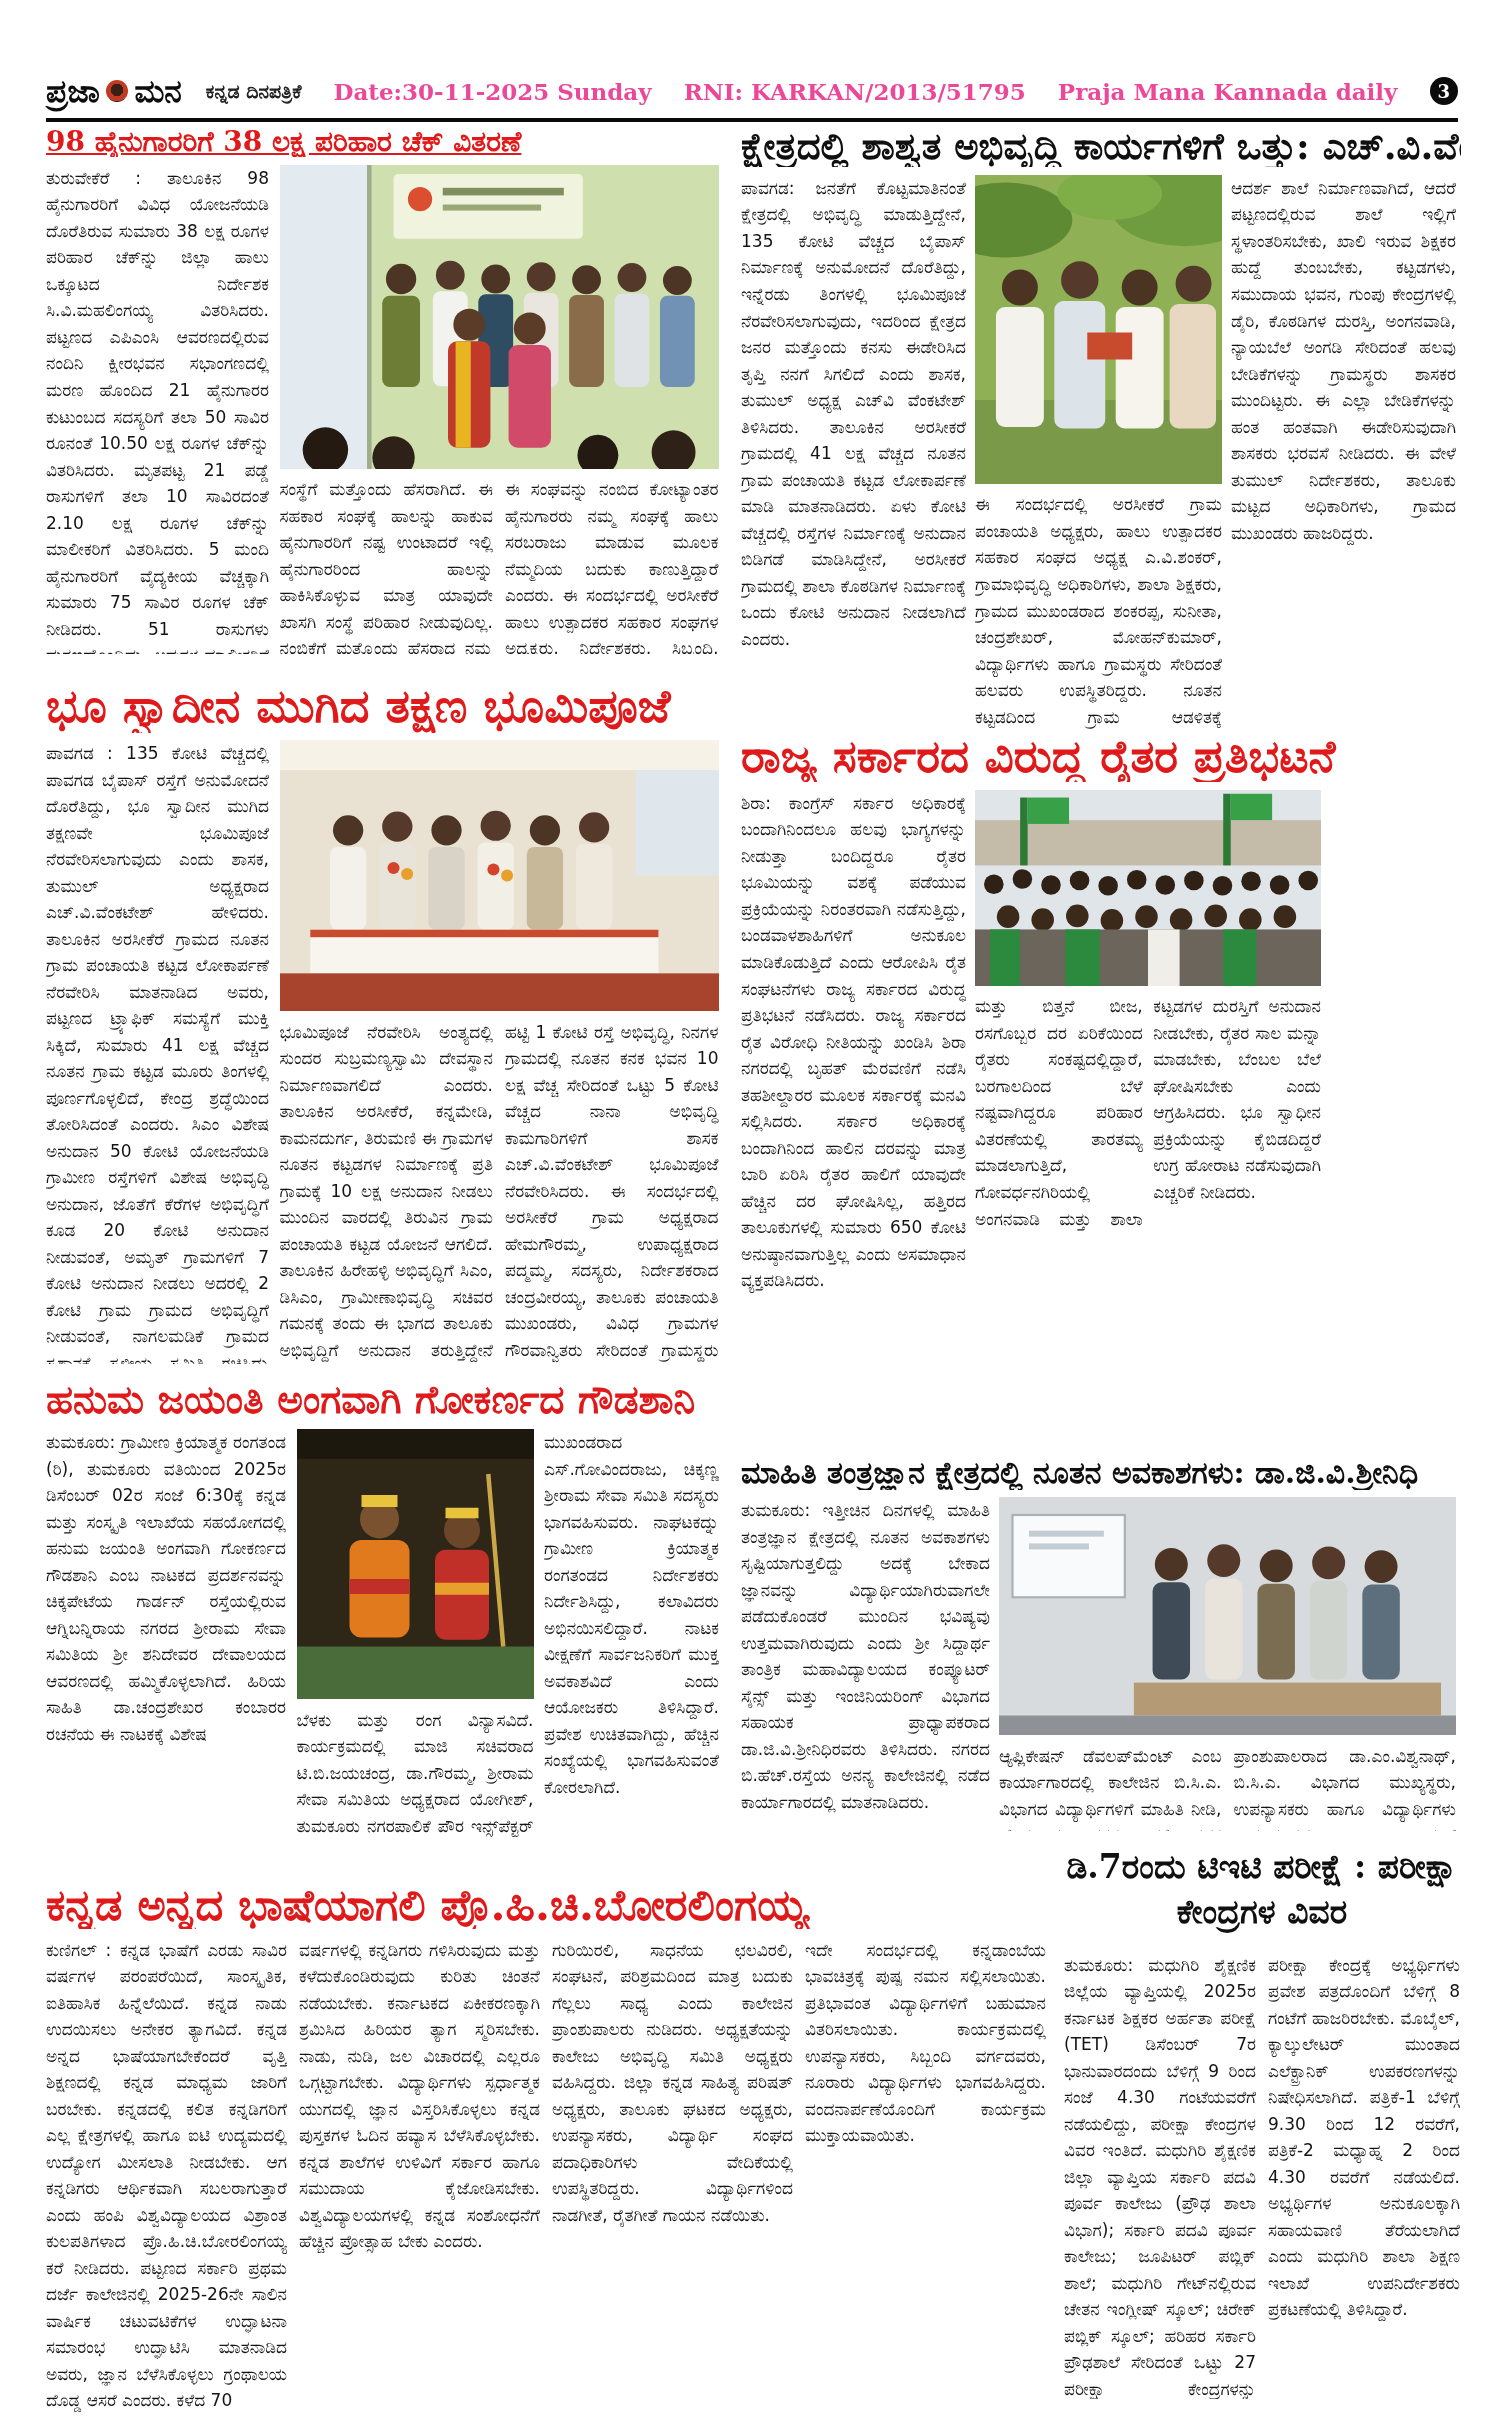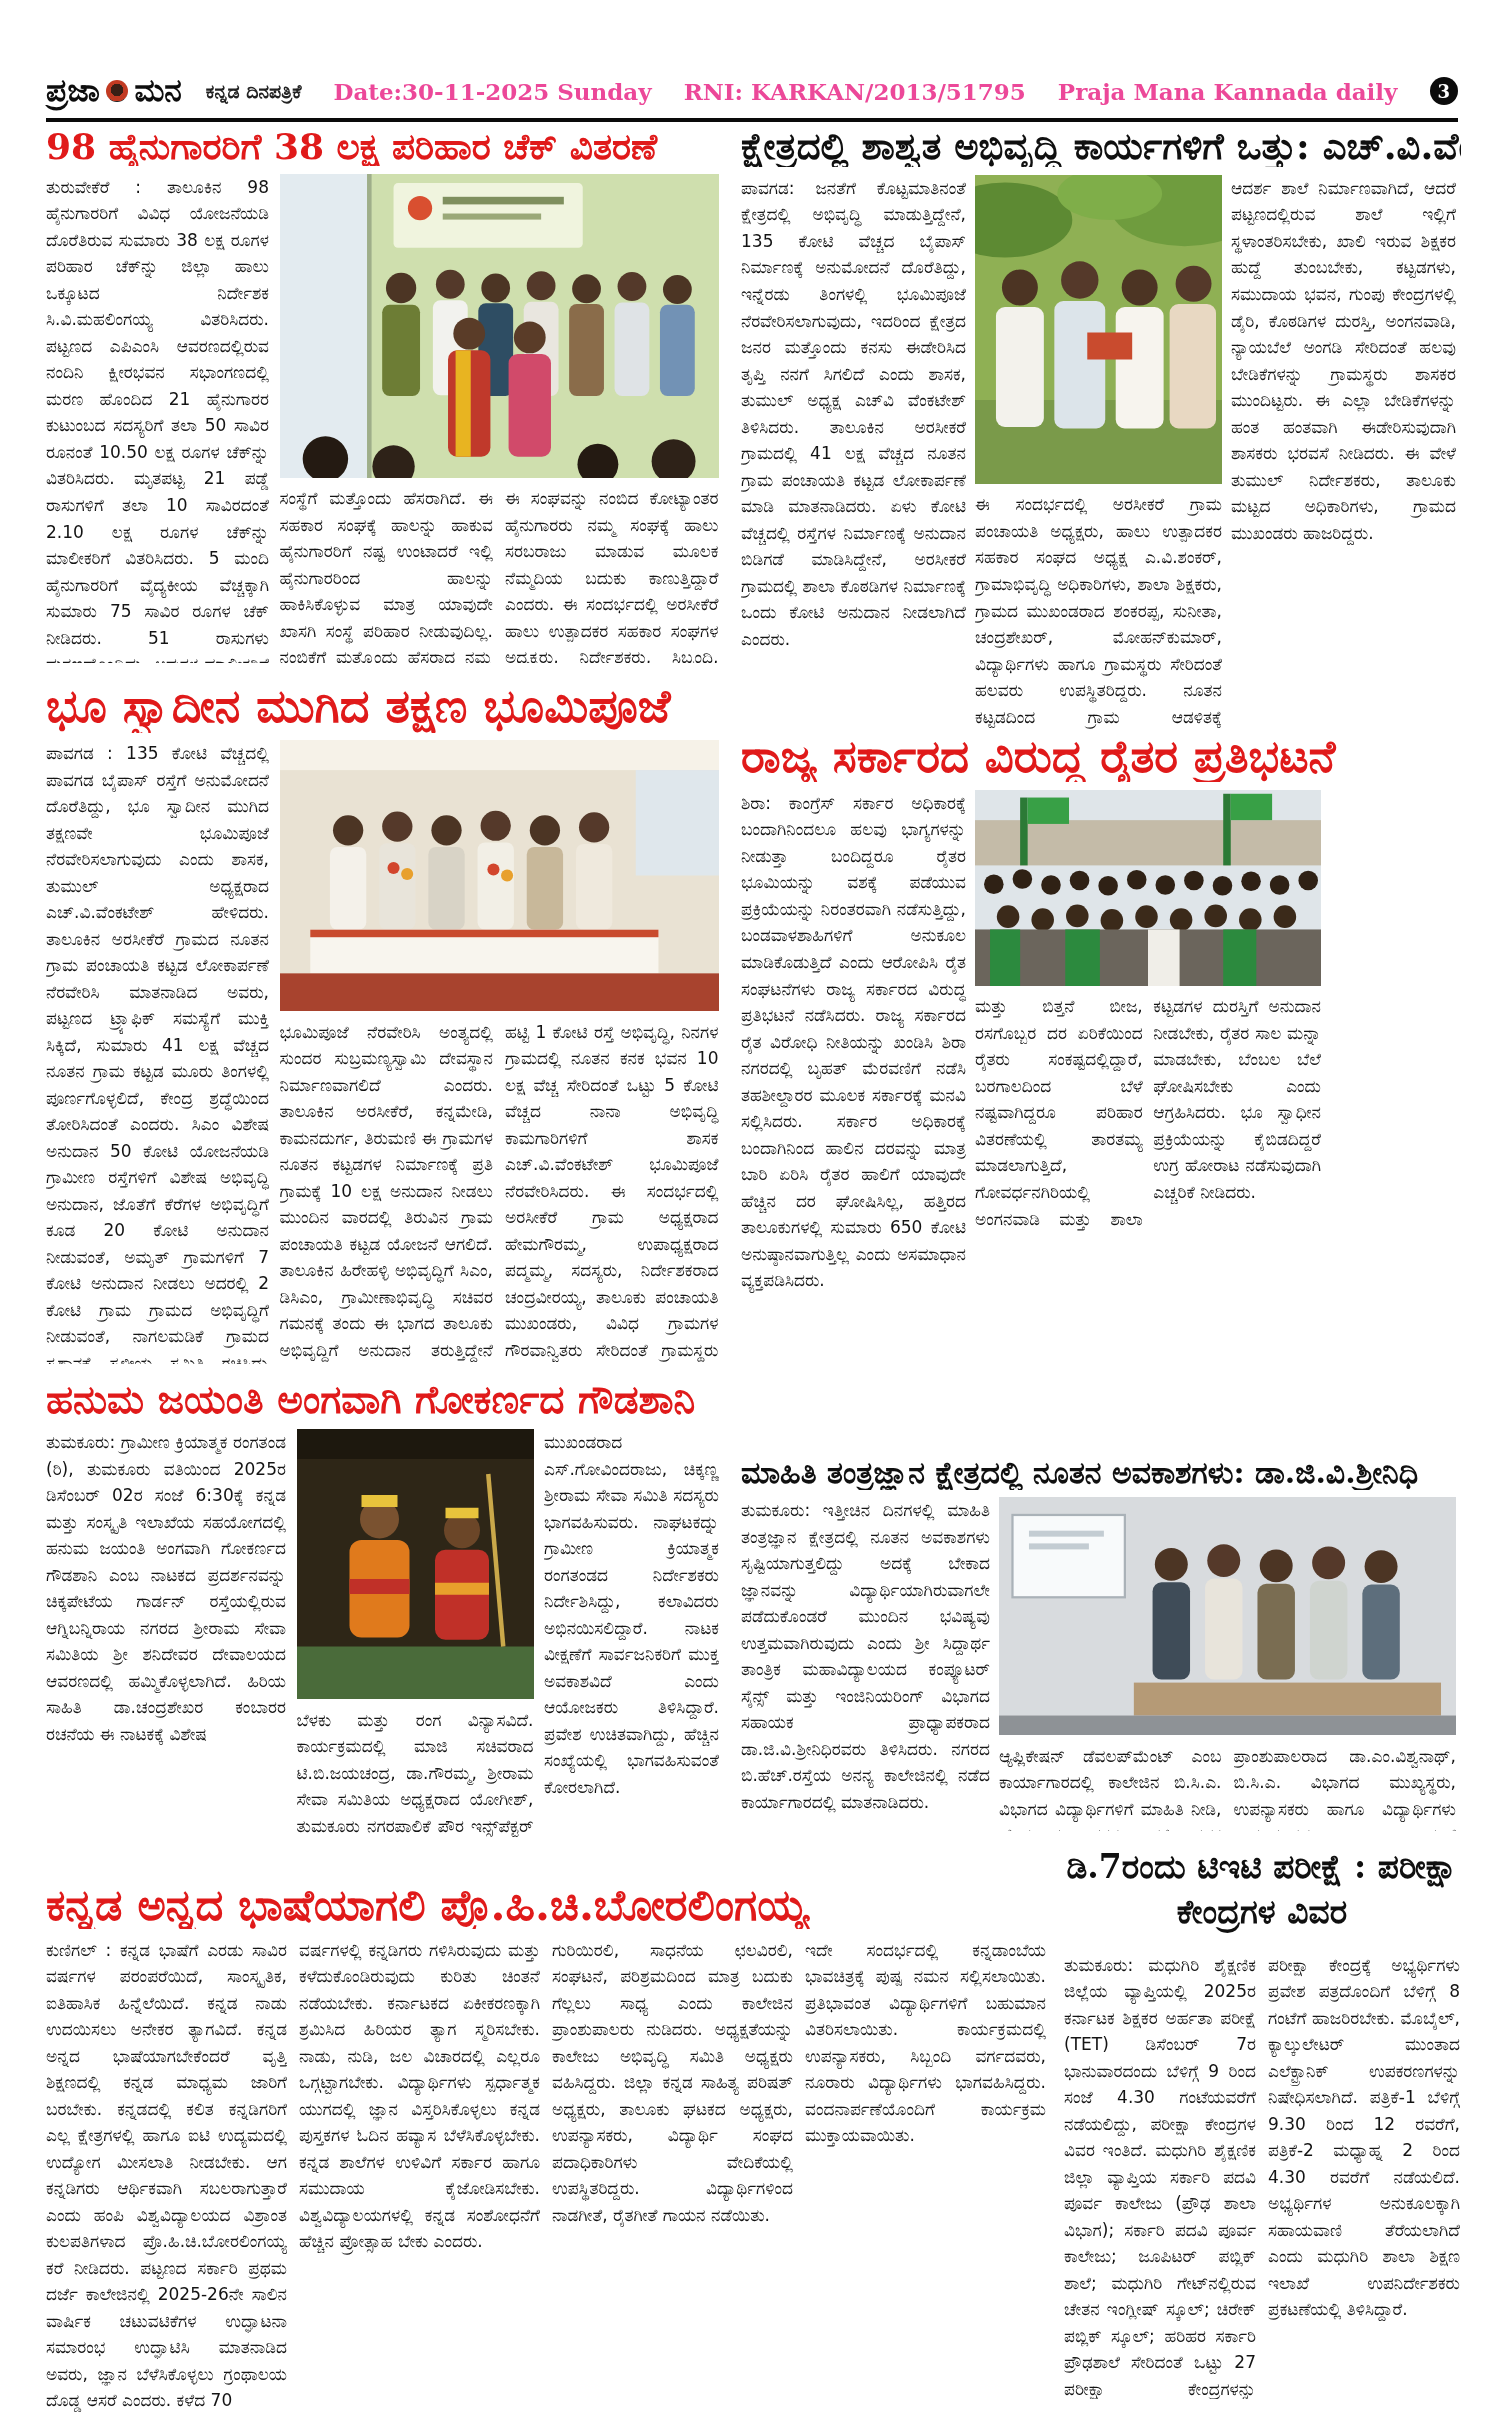--- a/index.html
+++ b/index.html
@@ -1,21 +1,21 @@
 <!DOCTYPE html>
 <html style="font-size:12px"><head>
 <meta charset="utf-8">
 <style>
   html,body{margin:0;padding:0;background:#e9e9e9;}
   .page{position:relative;width:1505px;height:2426px;background:#ffffff;margin:0 auto;
         font-family:"DejaVu Sans","Liberation Sans",sans-serif;color:#161616;overflow:hidden;}
   
   .mast{position:absolute;left:46px;top:67px;width:1412px;height:48px;display:flex;align-items:center;justify-content:space-between;}
   .logo{display:flex;align-items:center;gap:6px;}
-  .logo-a{font-weight:bold;font-size:31.5px;color:#0d0d0d;font-family:Liberation Serif, serif;}
+  .logo-a{font-weight:bold;font-size:31.5px;color:#0d0d0d;font-family:Liberation Sans, sans-serif;}
   .emblem{width:22.5px;height:22.5px;border-radius:50%;background:radial-gradient(circle at 50% 45%,#3a1f15 0 38%,#c23a22 39% 70%,#1c1c1c 71% 100%);display:inline-block;}
   .tagline{font-size:19px;font-weight:bold;color:#222;margin-left:18px;}
   .mdate,.mrni,.mtitle{font-family:"DejaVu Serif","Liberation Serif",serif;font-weight:bold;font-size:23px;color:#ec4899;}
   .pgnum{width:28.5px;height:28.5px;border-radius:50%;background:#0b0b0b;color:#fff;display:flex;align-items:center;justify-content:center;
          font-weight:bold;font-size:18px;font-family:"DejaVu Serif","Liberation Serif",serif;}
   .rule{position:absolute;left:46px;top:118px;width:1412px;height:3.7px;background:#0a0a0a;}
   
   .art{position:absolute;overflow:hidden;}
   .hl{font-weight:bold;color:#101010;margin:0 0 7.5px 0;white-space:nowrap;overflow:hidden;line-height:1.12;
       font-family:"DejaVu Serif","Liberation Serif",serif;}
@@ -40,21 +40,21 @@
       <span class="tagline">ಕನ್ನಡ ದಿನಪತ್ರಿಕೆ</span>
     </div>
     <div class="mdate">Date:30-11-2025 Sunday</div>
     <div class="mrni">RNI: KARKAN/2013/51795</div>
     <div class="mtitle">Praja Mana Kannada daily</div>
     <div class="pgnum">3</div>
   </header>
   <div class="rule"></div>
 
   <section class="art" style="left:46px;top:126px;width:673px;height:552px;">
-    <h1 class="hl red" style="font-size:36px;">98 ಹೈನುಗಾರರಿಗೆ 38 ಲಕ್ಷ ಪರಿಹಾರ ಚೆಕ್ ವಿತರಣೆ</h1>
+    <h1 class="hl red" style="font-size:28px;text-decoration:underline;">98 ಹೈನುಗಾರರಿಗೆ 38 ಲಕ್ಷ ಪರಿಹಾರ ಚೆಕ್ ವಿತರಣೆ</h1>
     <div class="body" style="gap:10.5px;">
       <div class="col" style="width:223px;height:489px;">ತುರುವೇಕೆರೆ : ತಾಲೂಕಿನ 98 ಹೈನುಗಾರರಿಗೆ ವಿವಿಧ ಯೋಜನೆಯಡಿ ದೊರೆತಿರುವ ಸುಮಾರು 38 ಲಕ್ಷ ರೂಗಳ ಪರಿಹಾರ ಚೆಕ್‌ನ್ನು ಜಿಲ್ಲಾ ಹಾಲು ಒಕ್ಕೂಟದ ನಿರ್ದೇಶಕ ಸಿ.ವಿ.ಮಹಲಿಂಗಯ್ಯ ವಿತರಿಸಿದರು. ಪಟ್ಟಣದ ಎಪಿಎಂಸಿ ಆವರಣದಲ್ಲಿರುವ ನಂದಿನಿ ಕ್ಷೀರಭವನ ಸಭಾಂಗಣದಲ್ಲಿ ಮರಣ ಹೊಂದಿದ 21 ಹೈನುಗಾರರ ಕುಟುಂಬದ ಸದಸ್ಯರಿಗೆ ತಲಾ 50 ಸಾವಿರ ರೂನಂತೆ 10.50 ಲಕ್ಷ ರೂಗಳ ಚೆಕ್‌ನ್ನು ವಿತರಿಸಿದರು. ಮೃತಪಟ್ಟ 21 ಪಡ್ಡೆ ರಾಸುಗಳಿಗೆ ತಲಾ 10 ಸಾವಿರದಂತೆ 2.10 ಲಕ್ಷ ರೂಗಳ ಚೆಕ್‌ನ್ನು ಮಾಲೀಕರಿಗೆ ವಿತರಿಸಿದರು. 5 ಮಂದಿ ಹೈನುಗಾರರಿಗೆ ವೈದ್ಯಕೀಯ ವೆಚ್ಚಕ್ಕಾಗಿ ಸುಮಾರು 75 ಸಾವಿರ ರೂಗಳ ಚೆಕ್ ನೀಡಿದರು. 51 ರಾಸುಗಳು ಮರಣಹೊಂದಿದ್ದು, ಅವುಗಳ ಮಾಲೀಕರಿಗೆ ಸುಮಾರು 24.30 ಲಕ್ಷದ ಚೆಕ್‌ಗಳನ್ನು ವಿತರಿಸಿ ಮಾತನಾಡಿದರು. ಸಿ.ವಿ.ಮಹಾಲಿಂಗಯ್ಯ ಮಾತನಾಡಿ ನಂದಿನಿ ಉತ್ಪನ್ನವನ್ನು ದೇಶವಿದೇಶಗಳಲ್ಲಿ ಸರಬರಾಜು ಮಾಡುತ್ತಿರುವ ಕೆಎಂಎಫ್</div>
       <div class="stack" style="width:439px;">
         <div class="ph" style="width:439px;height:304px;">
           <svg viewBox="0 0 580 400" preserveAspectRatio="none">
             <rect width="580" height="400" fill="#cfdfae"></rect>
             <rect width="115" height="400" fill="#e3ebf0"></rect>
               <rect x="115" width="6" height="400" fill="#9fae8a"></rect>
             <rect x="150" y="12" width="250" height="85" rx="6" fill="#f0f4de"></rect>
             <circle cx="185" cy="45" r="16" fill="#d94f30"></circle>

